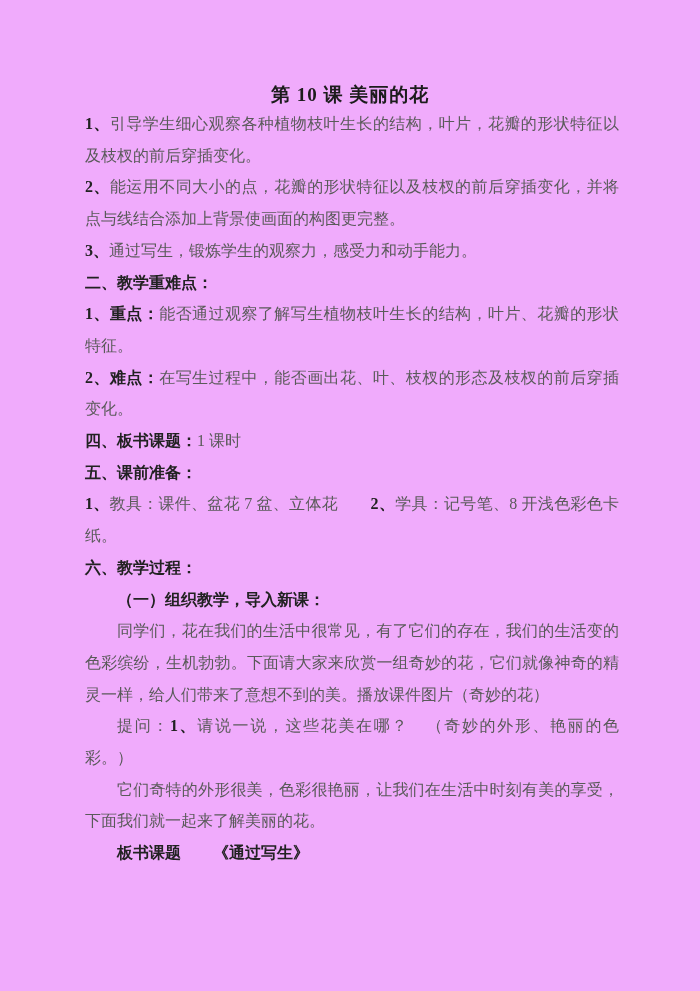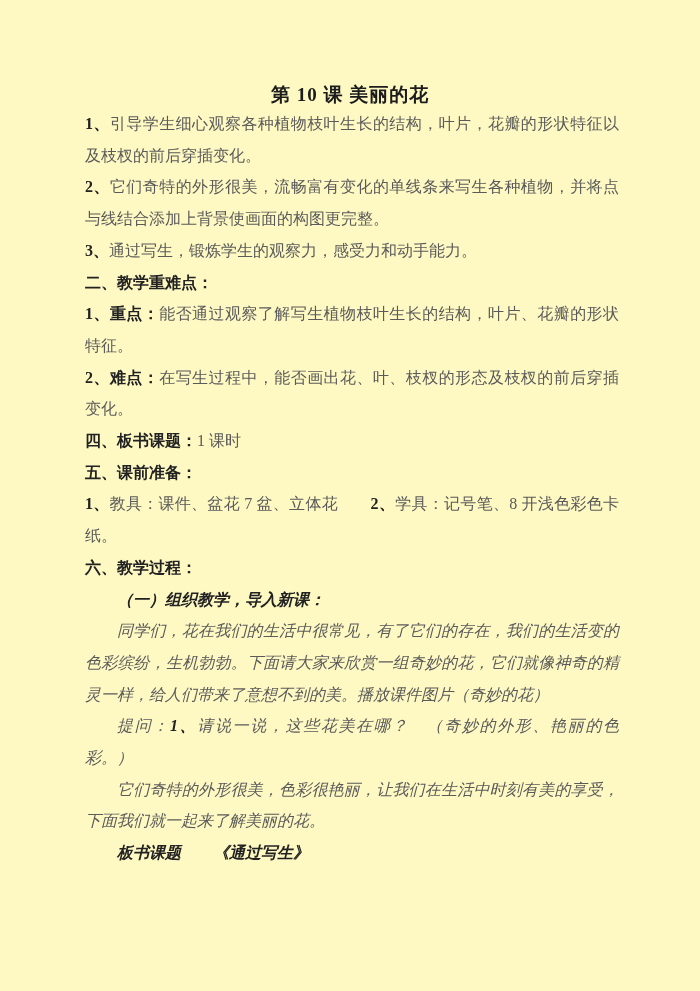--- a/index.html
+++ b/index.html
@@ -10,21 +10,21 @@
     width: 700px;
     height: 991px;
     background: #ffffff;
     overflow: hidden;
     font-family: "Liberation Serif", "DejaVu Serif", serif;
   }
   .page {
     position: relative;
     width: 700px;
     height: 991px;
-    background: #fef9c3;
+    background: #f0abfc;
   }
   .content {
     filter: blur(0.35px);
   }
   .doc-title {
     margin: 0;
     padding-top: 82px;
     text-align: center;
     font-size: 19px;
     font-weight: bold;
@@ -38,36 +38,35 @@
     line-height: 31.7px;
     color: #5a5a5a;
     text-align: justify;
   }
   .para {
     margin: 0;
     padding: 0;
   }
   .para.indent {
     text-indent: 2em;
-    font-style: italic;
   }
   .seg.bold {
     font-weight: bold;
     color: #222222;
   }
 </style>
 </head>
 <body>
 
 <div class="page">
   <div class="content">
     <h1 class="doc-title">第 10 课 美丽的花</h1>
     <div class="doc-body" id="doc-body">
         <p class="para"><span class="seg bold">1、</span><span class="seg">引导学生细心观察各种植物枝叶生长的结构，叶片，花瓣的形状特征以及枝杈的前后穿插变化。</span></p>
-        <p class="para"><span class="seg bold">2、</span><span class="seg">它们奇特的外形很美，流畅富有变化的单线条来写生各种植物，并将点与线结合添加上背景使画面的构图更完整。</span></p>
+        <p class="para"><span class="seg bold">2、</span><span class="seg">能运用不同大小的点，花瓣的形状特征以及枝杈的前后穿插变化，并将点与线结合添加上背景使画面的构图更完整。</span></p>
         <p class="para"><span class="seg bold">3、</span><span class="seg">通过写生，锻炼学生的观察力，感受力和动手能力。</span></p>
         <p class="para"><span class="seg bold">二、教学重难点：</span></p>
         <p class="para"><span class="seg bold">1、重点：</span><span class="seg">能否通过观察了解写生植物枝叶生长的结构，叶片、花瓣的形状特征。</span></p>
         <p class="para"><span class="seg bold">2、难点：</span><span class="seg">在写生过程中，能否画出花、叶、枝杈的形态及枝杈的前后穿插变化。</span></p>
         <p class="para"><span class="seg bold">四、板书课题：</span><span class="seg">1 课时</span></p>
         <p class="para"><span class="seg bold">五、课前准备：</span></p>
         <p class="para"><span class="seg bold">1、</span><span class="seg">教具：课件、盆花 7 盆、立体花　　</span><span class="seg bold">2、</span><span class="seg">学具：记号笔、8 开浅色彩色卡纸。</span></p>
         <p class="para"><span class="seg bold">六、教学过程：</span></p>
         <p class="para indent"><span class="seg bold">（一）组织教学，导入新课：</span></p>
         <p class="para indent"><span class="seg">同学们，花在我们的生活中很常见，有了它们的存在，我们的生活变的色彩缤纷，生机勃勃。下面请大家来欣赏一组奇妙的花，它们就像神奇的精灵一样，给人们带来了意想不到的美。播放课件图片（奇妙的花）</span></p>

